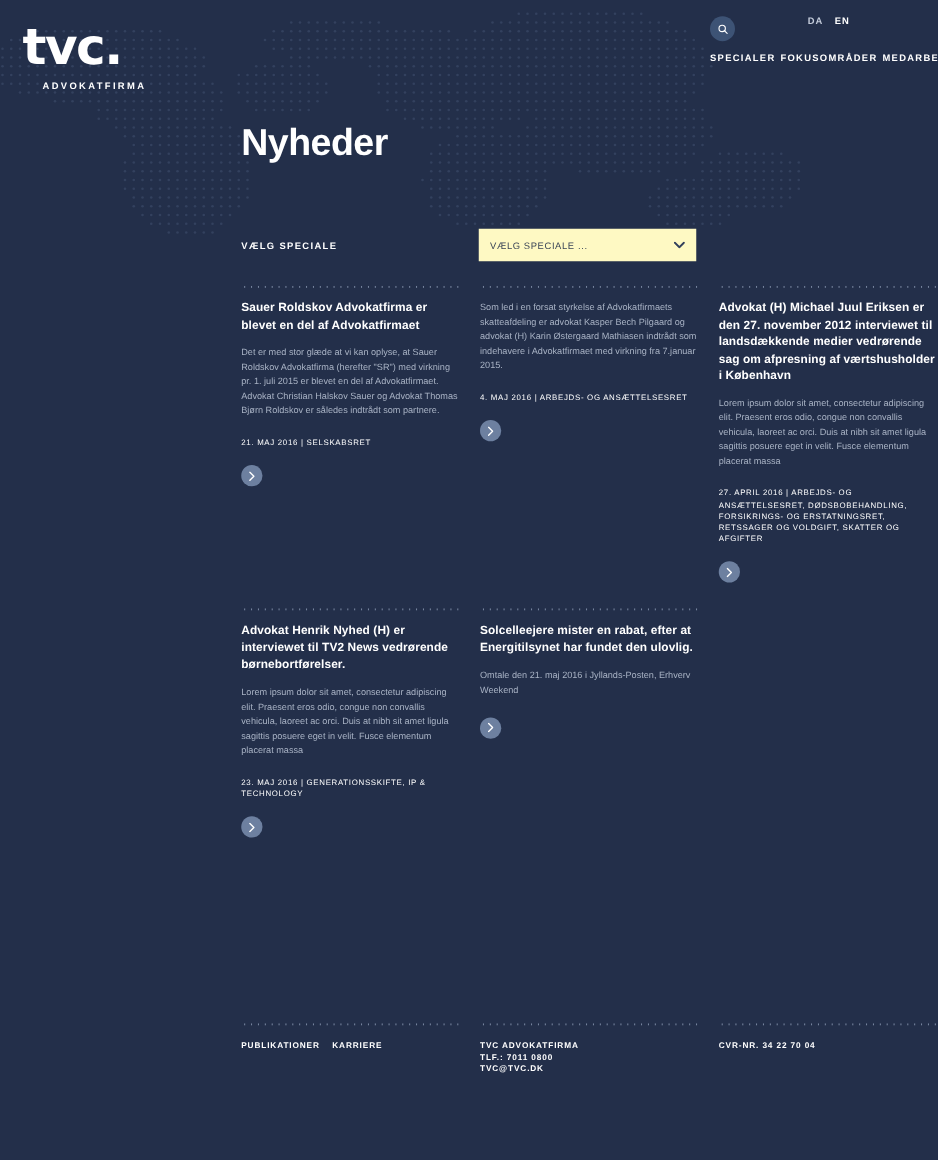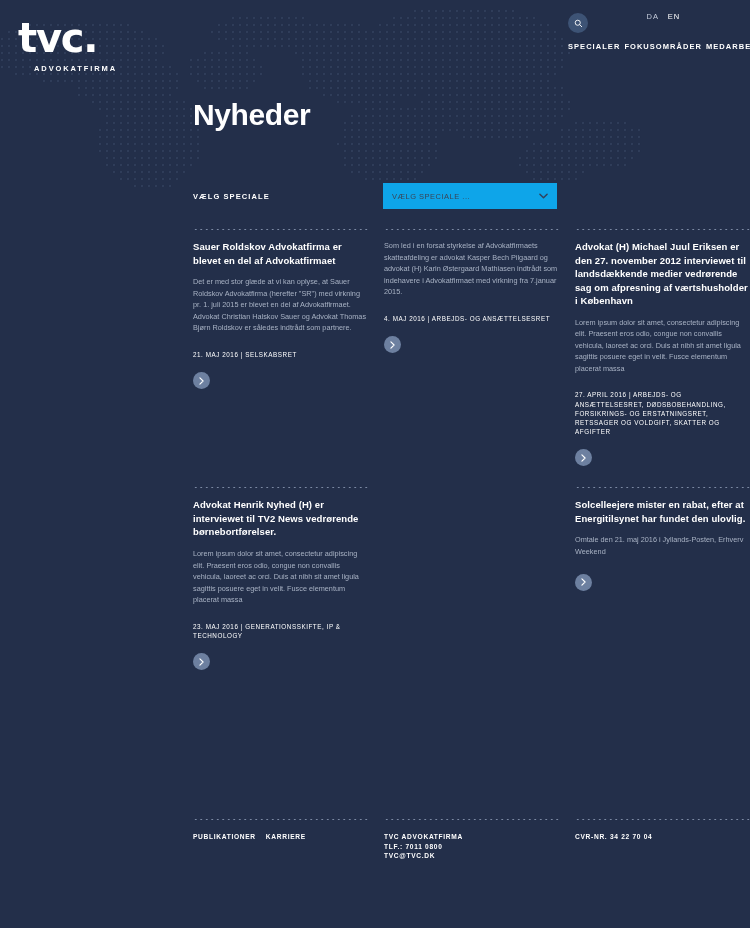--- a/index.html
+++ b/index.html
@@ -63,21 +63,21 @@
     padding-left: 16px;
   }
 
   .lang {
     position: absolute;
     right: 14px;
     top: 12px;
     display: flex;
     gap: 9px;
     font-size: 7.5px;
-    font-weight: 400;
+    font-weight: 700;
     letter-spacing: 0.9px;
   }
   .lang span { color: #c4ccdb; cursor: pointer; }
   .lang span.active { color: #ffffff; }
 
   .search-btn {
     position: absolute;
     left: 568px;
     top: 13px;
     width: 20px; height: 20px;
@@ -132,41 +132,41 @@
     left: 0; top: 9px;
     font-size: 7.5px;
     font-weight: 700;
     letter-spacing: 1.1px;
     color: #ffffff;
   }
   .select-box {
     position: absolute;
     left: 190px; top: 0;
     width: 174px; height: 26px;
-    background: #0ea5e9;
+    background: #fef9c3;
     display: flex;
     align-items: center;
     padding: 0 9px;
     cursor: pointer;
   }
   .select-value {
     font-size: 7.5px;
     letter-spacing: 0.5px;
     color: #3a4557;
     flex: 1;
   }
 
   
   .grid {
     position: absolute;
     left: 193px;
     top: 228px;
     width: 557px;
   }
-  .row { display: flex; gap: 0; justify-content: space-between; }
+  .row { display: flex; gap: 0; }
   .card {
     width: 175px;
     margin-right: 16px;
     padding-top: 12px;
     position: relative;
   }
   .card:last-child { margin-right: 0; }
 
   .dotted-top {
     position: absolute;

